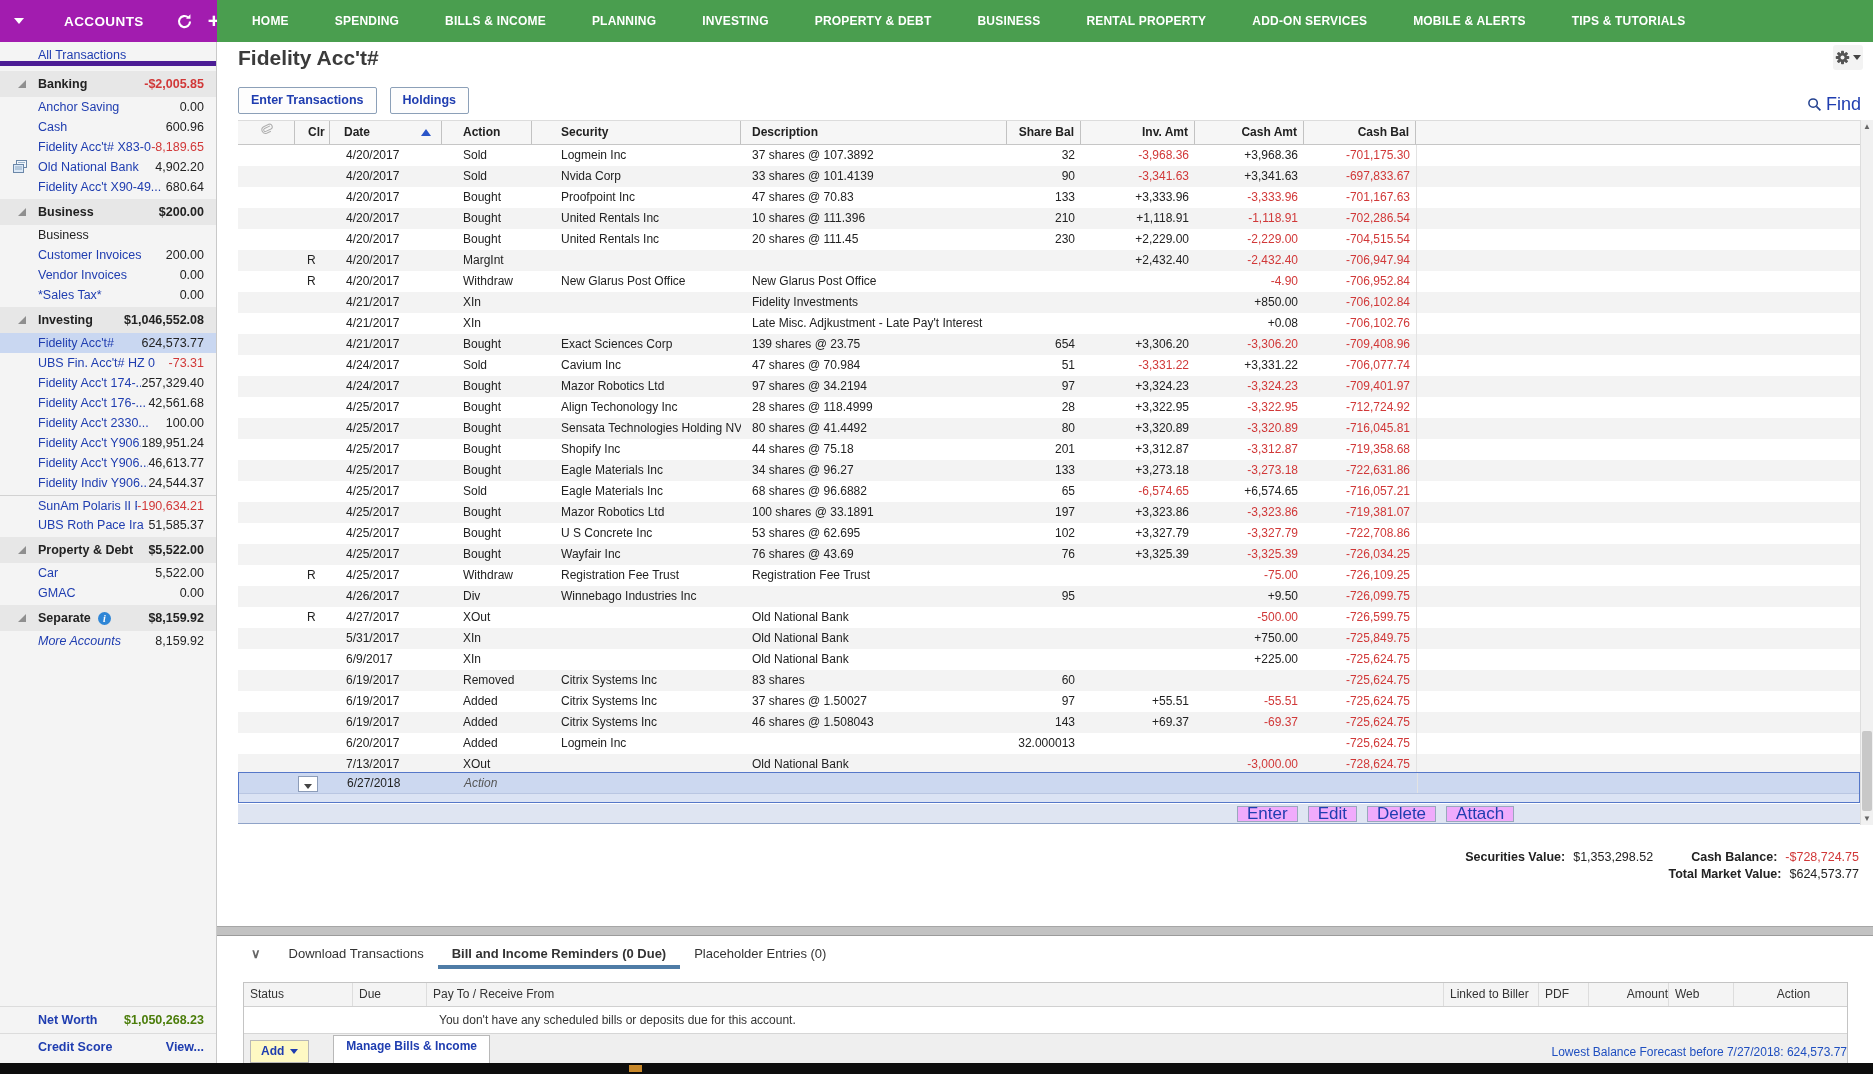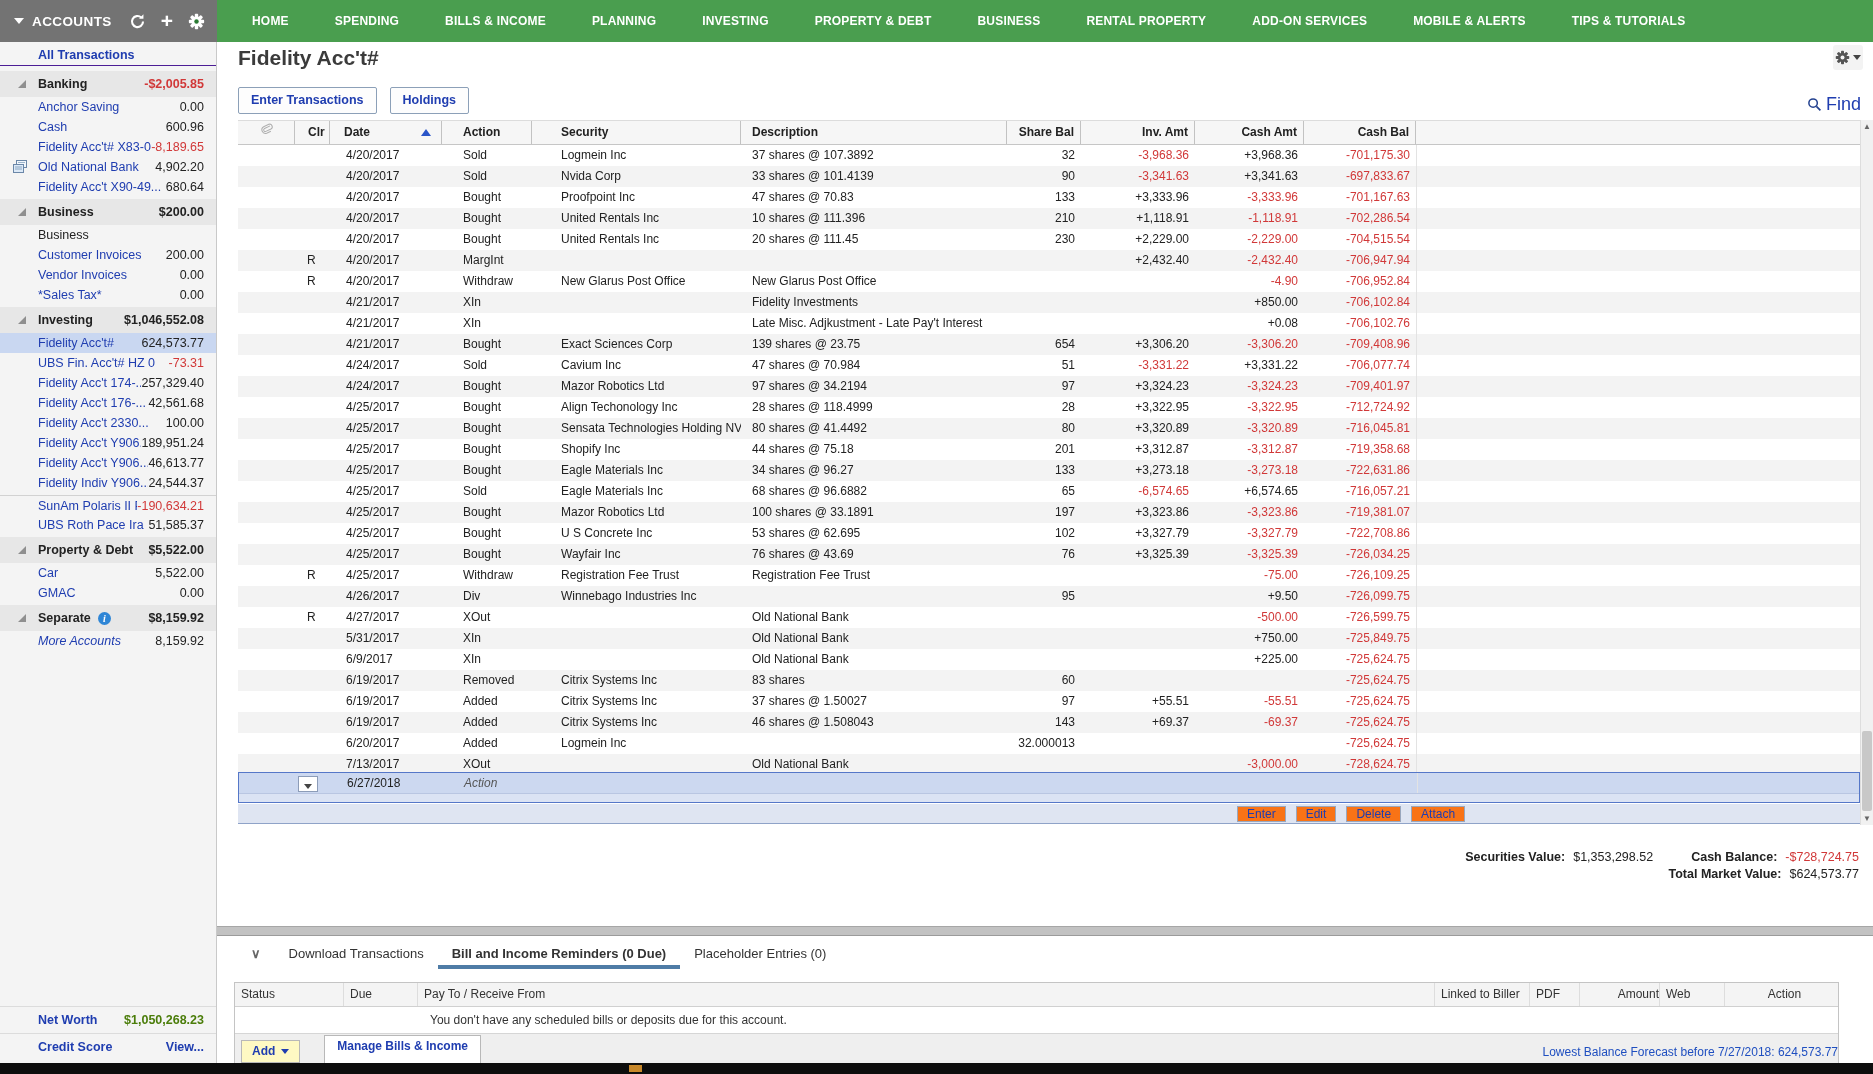--- a/index.html
+++ b/index.html
@@ -2,32 +2,32 @@
 <html><head>
 <meta charset="utf-8">
 <style>
   * { box-sizing: border-box; margin: 0; padding: 0; }
   html,body { width:1873px; height:1074px; overflow:hidden; }
   body { font-family:"Liberation Sans", sans-serif; background:#fff; position:relative; font-size:12px; color:#222; }
   .neg { color:#d13838 !important; }
 
   
   #topbar { position:absolute; top:0; left:0; right:0; height:42px; display:flex; }
-  #accounts-box { width:217px; background:#737373; color:#fff; display:flex; align-items:center; padding:0 12px 0 14px; }
+  #accounts-box { width:217px; background:#a21caf; color:#fff; display:flex; align-items:center; padding:0 12px 0 14px;gap:32px; }
   .caret-down-w { width:0;height:0;border-left:5px solid transparent;border-right:5px solid transparent;border-top:6px solid #fff; margin-right:8px; }
   #accounts-label { font-weight:bold; font-size:13.5px; letter-spacing:.4px; }
   #accounts-tools { margin-left:auto; display:flex; align-items:center; gap:15px; }
   #accounts-tools .tool { cursor:pointer; display:flex; align-items:center; }
   .plus-glyph { color:#fff; font-size:21px; font-weight:bold; line-height:18px; }
   #navbar { flex:1; background:#4a9e4f; display:flex; align-items:center; padding-left:12px; }
   .nav-item { color:#fff; font-weight:bold; font-size:12px; padding:0 23px; letter-spacing:.2px; white-space:nowrap; cursor:pointer; }
 
   
   #sidebar { position:absolute; top:42px; left:0; width:217px; bottom:11px; background:#f4f4f4; border-right:1px solid #c9c9c9; font-size:12.5px; }
-  #all-transactions { height:24px; line-height:26px; padding-left:38px; font-weight:bold; color:#1f3db0; border-bottom:1px solid #4c1d95; cursor:pointer; }
+  #all-transactions { height:24px; line-height:26px; padding-left:38px; font-weight:normal; color:#1f3db0; border-bottom:5px solid #4c1d95; cursor:pointer; }
   #sidebar-rows { position:absolute; top:27px; left:0; right:0; }
   .srow { display:flex; align-items:center; padding:0 12px 0 38px; position:relative; height:20px; cursor:pointer; }
   .srow .lbl { color:#1f3db0; white-space:nowrap; overflow:hidden; }
   .srow .val { margin-left:auto; color:#222; }
   .srow.section { height:26px; background:#e7e7e7; font-weight:bold; margin-top:2px; }
   .srow.section .lbl { color:#222; }
   .srow.section .val { font-weight:bold; }
   .srow.label .lbl { color:#222; }
   .srow.more .lbl { font-style:italic; }
   .srow.selected { background:#c9d7f1; }
@@ -73,21 +73,21 @@
 
   
   #entry-block { position:absolute; left:21px; top:730px; width:1622px; border:1px solid #5577c8; background:#ccd8f0; }
   #entry-block .rrow { height:20px; line-height:20px; }
   #entry-sub { height:9px; background:#dbe3f4; border-top:1px solid #b9c6e2; }
   .dd-btn { display:inline-block; width:20px; height:16px; background:#fff; border:1px solid #8c9cb8; text-align:center; vertical-align:middle; margin-top:1px; cursor:pointer; }
   .dd-btn .caret-down-d { display:inline-block; margin-bottom:2px; }
   .action-italic { font-style:italic; color:#555; }
   #entry-actions { position:absolute; left:21px; top:762px; width:1622px; height:20px; background:#dfe5f2; border-bottom:1px solid #8fa3c8; display:flex; align-items:center; }
   #entry-actions .btn-group { margin-left:999px; display:flex; gap:10px; }
-  .mini-btn { height:16px; line-height:14px; padding:0 9px; background:#f97316; border:1px solid #9aa7bd; color:#1f3db0; font-size:12px; cursor:pointer; }
+  .mini-btn { height:16px; line-height:14px; padding:0 9px; background:#f0abfc; border:1px solid #9aa7bd; color:#1f3db0; font-size:17px; cursor:pointer; }
 
   
   #summary { position:absolute; right:14px; top:806px; text-align:right; font-size:12.5px; }
   #summary .line { height:17px; display:flex; justify-content:flex-end; gap:8px; align-items:center; }
   #summary .labl { font-weight:bold; color:#222; }
   #summary .gap { width:22px; }
 
   
   #reg-scroll { position:absolute; right:0; top:78px; width:13px; height:705px; background:#f1f1f1; border-left:1px solid #ddd; }
   .scr-arrow { position:absolute; left:0; width:12px; height:13px; color:#666; font-size:8px; text-align:center; line-height:13px; }
@@ -97,21 +97,21 @@
   
   #splitter { position:absolute; left:217px; right:0; top:926px; height:10px; background:#c2c2c2; border-top:1px solid #a6a6a6; border-bottom:1px solid #9b9b9b; cursor:row-resize; }
 
   
   #panel { position:absolute; left:217px; right:0; top:937px; bottom:11px; background:#fff; }
   #panel-tabs { position:absolute; left:34px; top:6px; display:flex; align-items:flex-start; gap:0; }
   #panel-chevron { color:#666; font-size:13px; font-weight:bold; margin:3px 14px 0 0; cursor:pointer; }
   .ptab { font-size:13px; color:#333; padding:3px 14px 8px 14px; cursor:pointer; position:relative; white-space:nowrap; }
   .ptab.active { font-weight:bold; }
   .ptab.active::after { content:""; position:absolute; left:0; right:0; bottom:0; height:4px; background:#4f7ca6; }
-  #rem-table { position:absolute; left:17px; top:45px; width:1605px; border:1px solid #c4c4c4; }
+  #rem-table { position:absolute; left:26px; top:45px; width:1605px; border:1px solid #c4c4c4; }
   .rem-cols { display:grid; grid-template-columns:109px 74px 1017px 95px 50px 80px 65px 1fr; }
   #rem-header { height:24px; background:#f4f4f4; border-bottom:1px solid #d0d0d0; }
   #rem-header > div { line-height:23px; padding-left:6px; border-right:1px solid #ddd; color:#333; white-space:nowrap; }
   #rem-header .num { text-align:right; }
   #rem-header .ctr { text-align:center; }
   #rem-header > div:last-child { border-right:none; }
   #rem-empty { height:26px; line-height:26px; padding-left:195px; color:#333; background:#fff; }
   #rem-footer { height:36px; background:#efefef; border-top:1px solid #d6d6d6; display:flex; align-items:center; position:relative; }
   #add-btn { margin-left:6px; height:23px; line-height:21px; padding:0 10px; background:#fef9c3; border:1px solid #b8b8b8; color:#1f3db0; font-weight:bold; cursor:pointer; display:flex; align-items:center; gap:6px; }
   .caret-down-b { width:0;height:0;border-left:4px solid transparent;border-right:4px solid transparent;border-top:5px solid #1f3db0; }

